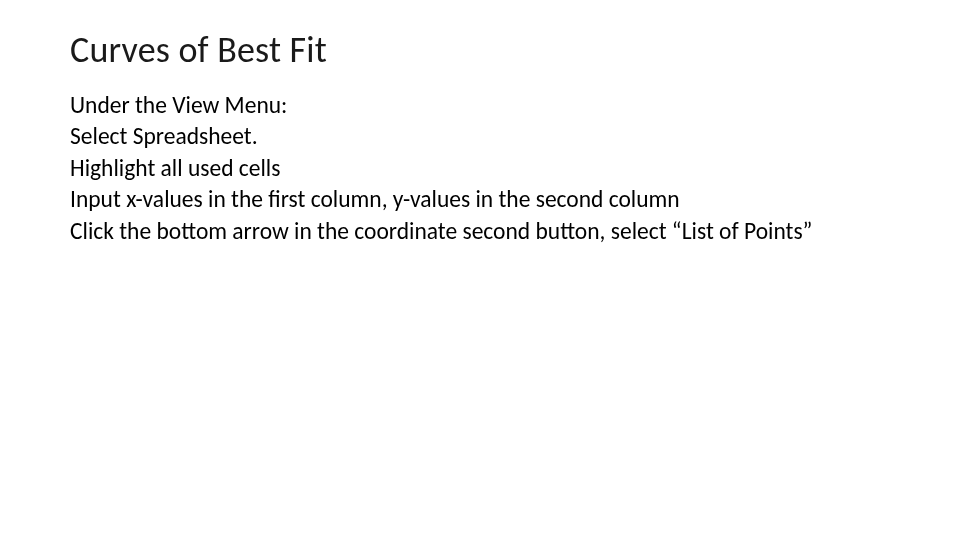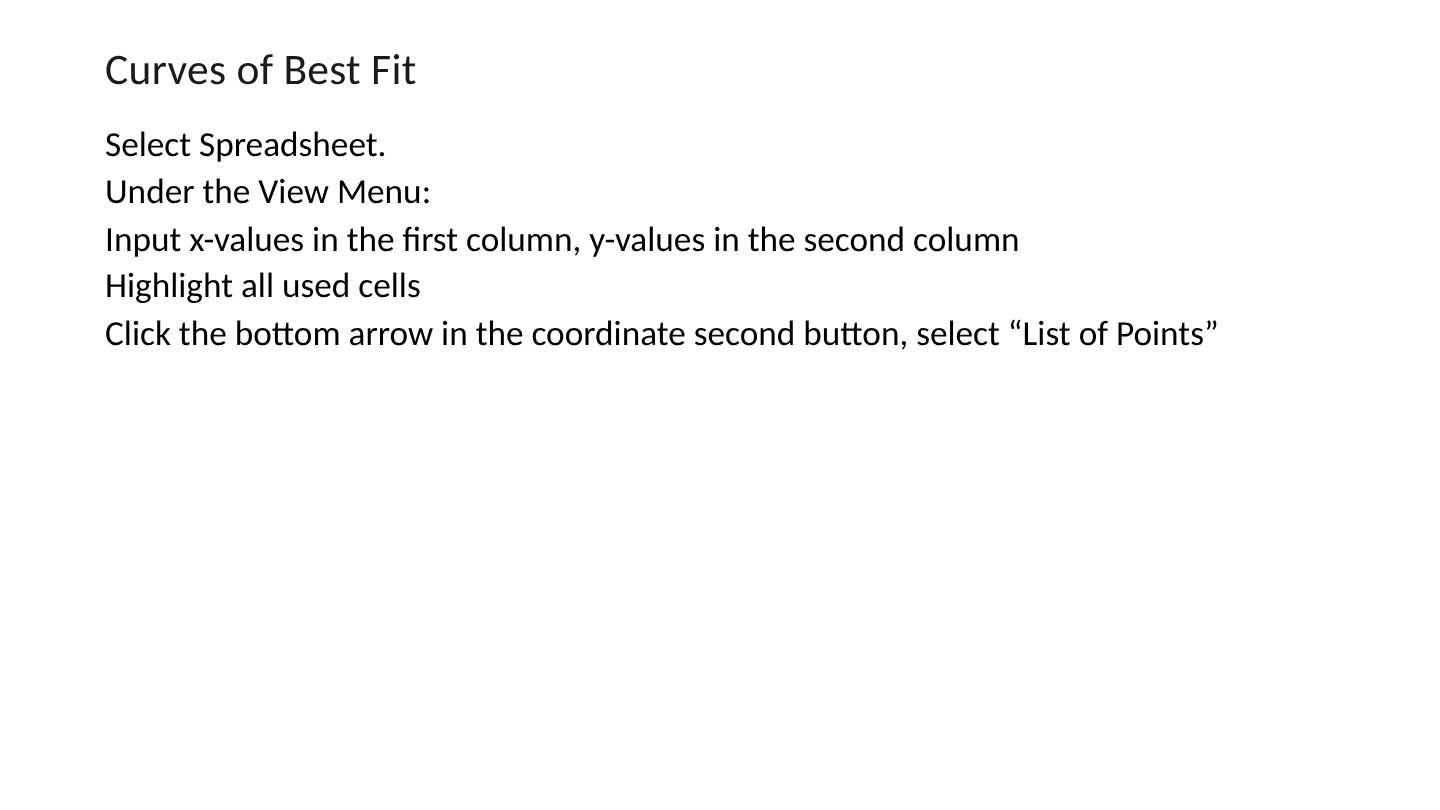--- a/index.html
+++ b/index.html
@@ -10,39 +10,39 @@
     body {
       width: 960px;
       height: 540px;
       background: #ffffff;
       font-family: Calibri, "Segoe UI", Arial, sans-serif;
       color: #000000;
       padding: 28px 70px;
     }
     .slide-title {
       font-family: "Calibri Light", Calibri, "Segoe UI Light", Arial, sans-serif;
-      font-size: 29px;
+      font-size: 36px;
       font-weight: 400;
       color: #1a1a1a;
       margin-bottom: 18px;
       letter-spacing: 0.2px;
     }
     .body-text {
       font-size: 23.5px;
       line-height: 1.34;
       font-weight: 400;
     }
     .body-line {
       display: block;
     }
   </style>
 </head>
 <body>
 
 <h1 class="slide-title">Curves of Best Fit</h1>
 
 <div class="body-text">
+  <span class="body-line">Under the View Menu:</span>
   <span class="body-line">Select Spreadsheet.</span>
-  <span class="body-line">Under the View Menu:</span>
+  <span class="body-line">Highlight all used cells</span>
   <span class="body-line">Input x-values in the first column, y-values in the second column</span>
-  <span class="body-line">Highlight all used cells</span>
   <span class="body-line">Click the bottom arrow in the coordinate second button, select “List of Points”</span>
 </div>
 
 </body></html>

